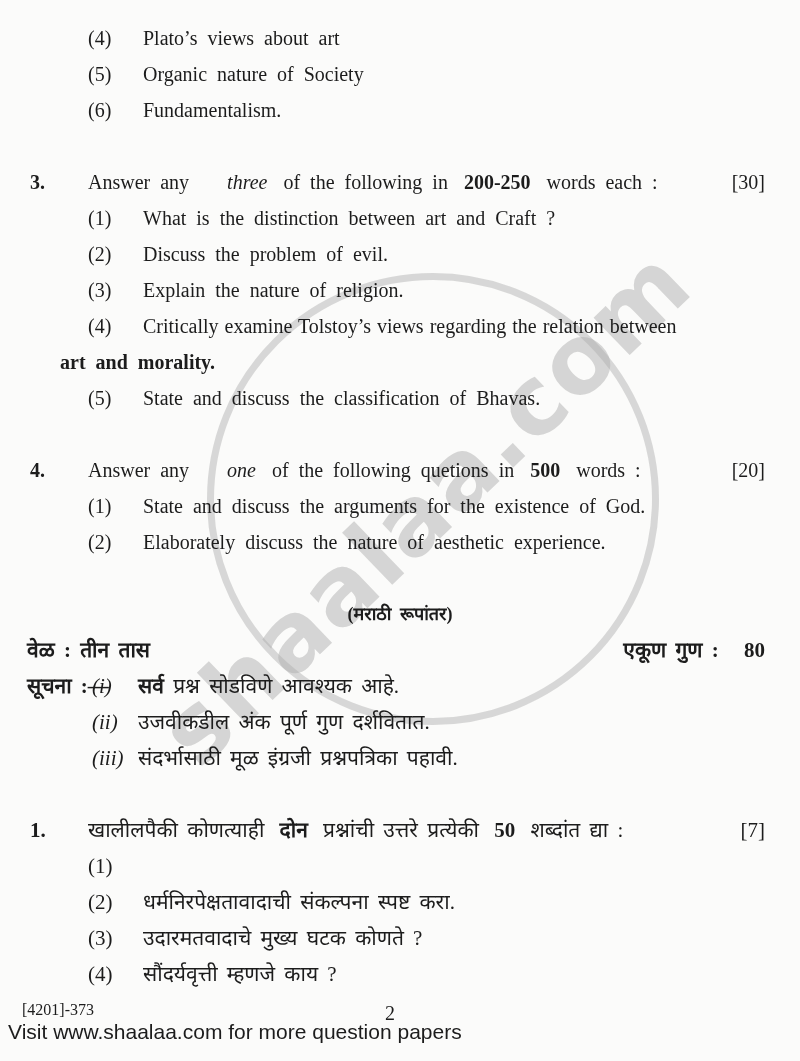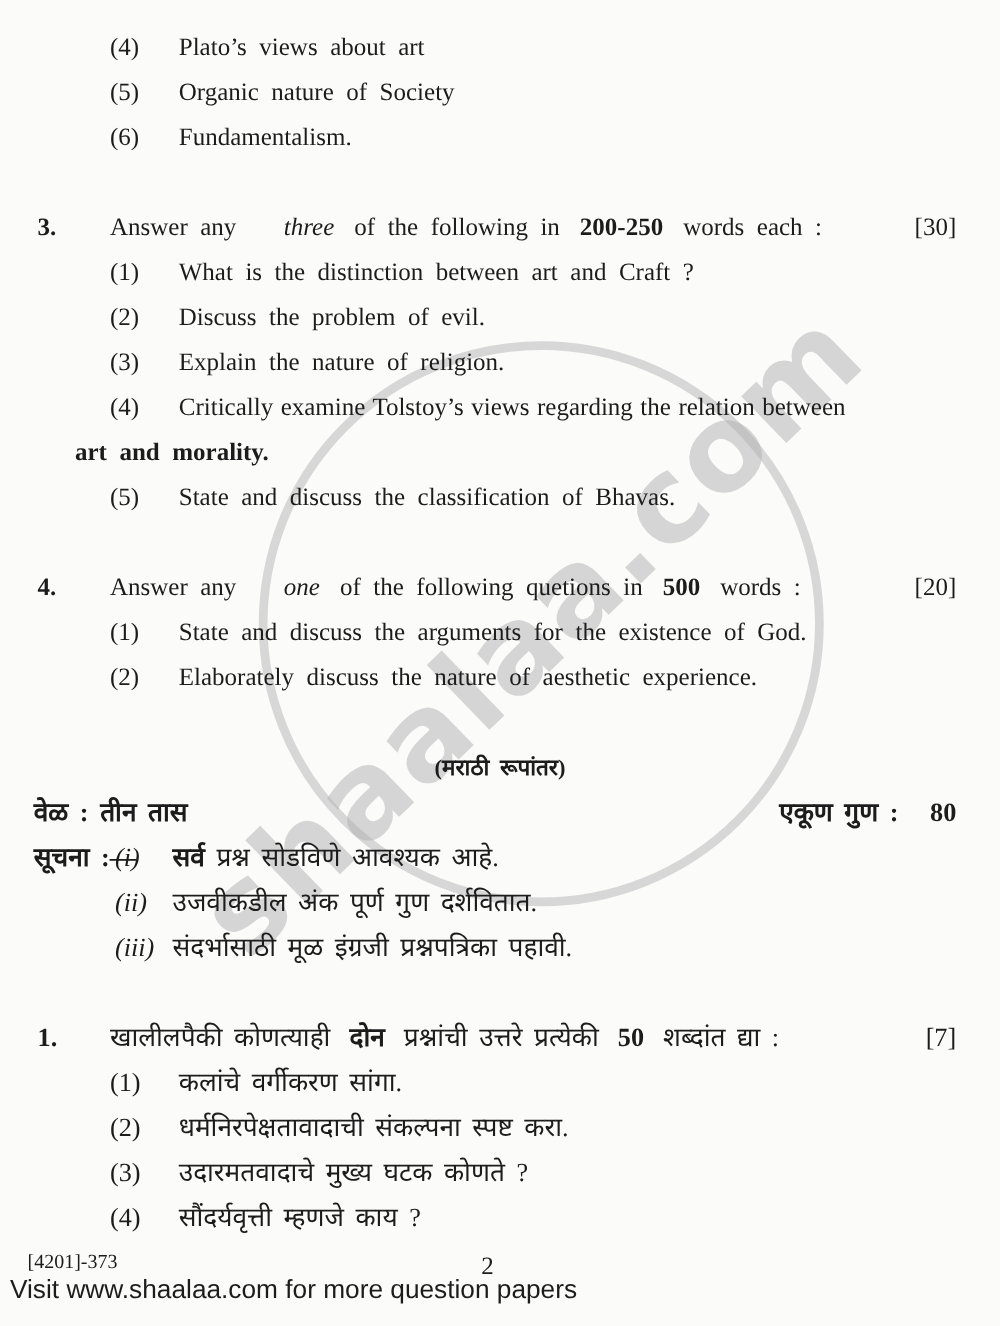--- a/index.html
+++ b/index.html
@@ -184,21 +184,20 @@
         <span>खालीलपैकी कोणत्याही</span>
         <span class="bold">दोन</span>
         <span>प्रश्नांची उत्तरे प्रत्येकी</span>
         <span class="bold">50</span>
         <span>शब्दांत द्या :</span>
       </span>
       <span class="marks">[7]</span>
     </div>
     <div class="row sub dev">
       <span class="inum">(1)</span>
-      <span>कलांचे वर्गीकरण सांगा.</span>
     </div>
     <div class="row sub dev">
       <span class="inum">(2)</span>
       <span>धर्मनिरपेक्षतावादाची संकल्पना स्पष्ट करा.</span>
     </div>
     <div class="row sub dev">
       <span class="inum">(3)</span>
       <span>उदारमतवादाचे मुख्य घटक कोणते ?</span>
     </div>
     <div class="row sub dev">

